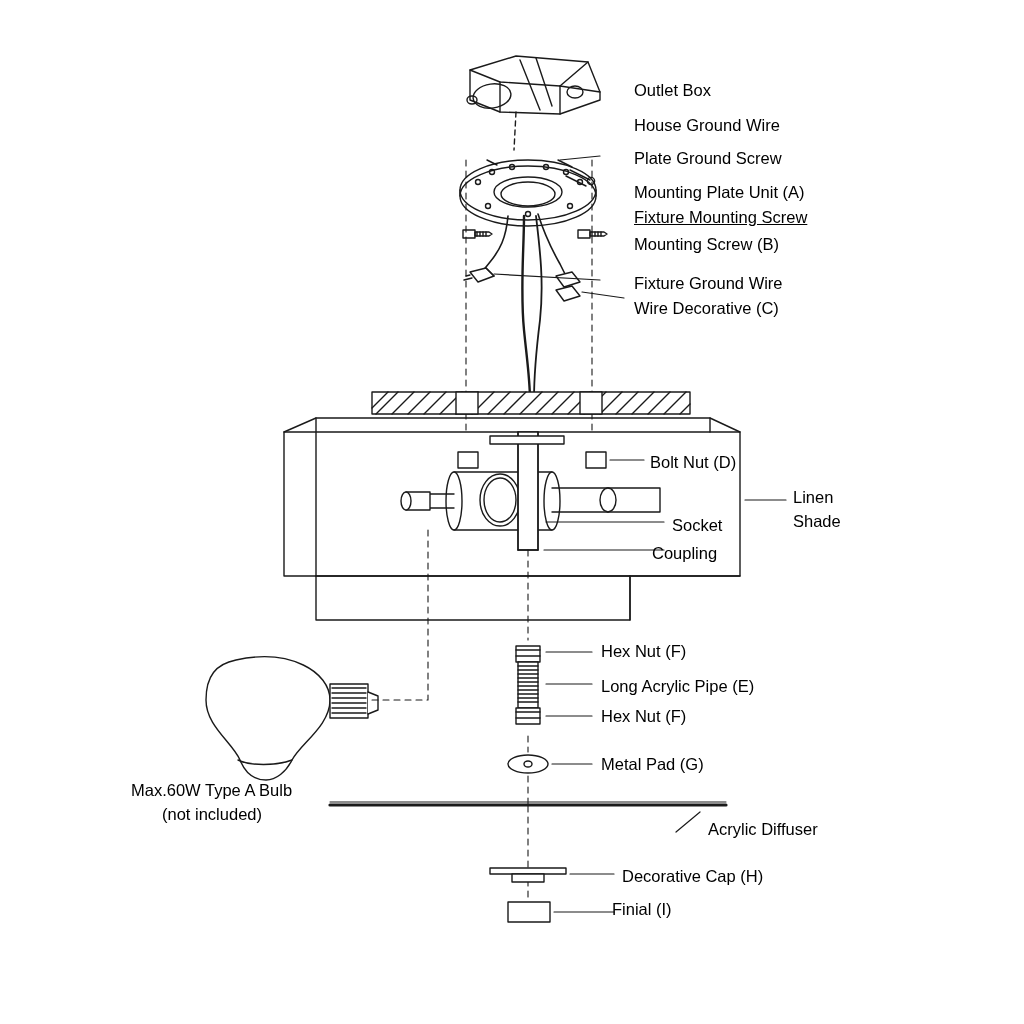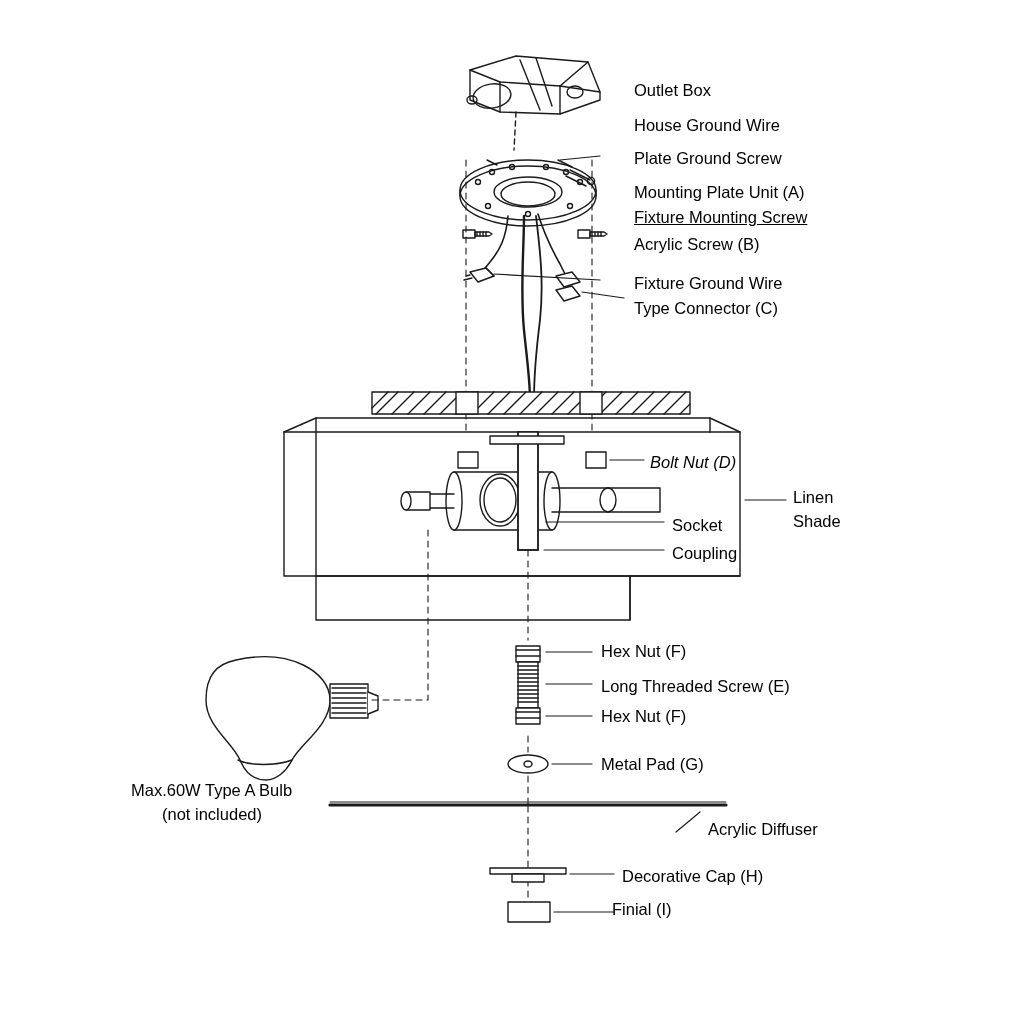--- a/index.html
+++ b/index.html
@@ -222,30 +222,30 @@
       </g>
 
     </g>
   </svg>
 
   <div class="lbl" style="left:634px; top:80px;">Outlet Box</div>
   <div class="lbl" style="left:634px; top:115px;">House Ground Wire</div>
   <div class="lbl" style="left:634px; top:148px;">Plate Ground Screw</div>
   <div class="lbl" style="left:634px; top:182px;">Mounting Plate Unit (A)</div>
   <div class="lbl" style="left:634px; top:207px;text-decoration:underline;">Fixture Mounting Screw</div>
-  <div class="lbl" style="left:634px; top:234px;">Acrylic Screw (B)</div>
+  <div class="lbl" style="left:634px; top:234px;">Mounting Screw (B)</div>
   <div class="lbl" style="left:634px; top:273px;">Fixture Ground Wire</div>
-  <div class="lbl" style="left:634px; top:298px;">Type Connector (C)</div>
-  <div class="lbl" style="left:650px; top:452px;font-style:italic;">Bolt Nut (D)</div>
+  <div class="lbl" style="left:634px; top:298px;">Wire Decorative (C)</div>
+  <div class="lbl" style="left:650px; top:452px;">Bolt Nut (D)</div>
   <div class="lbl" style="left:793px; top:487px;">Linen</div>
   <div class="lbl" style="left:793px; top:511px;">Shade</div>
   <div class="lbl" style="left:672px; top:515px;">Socket</div>
-  <div class="lbl" style="left:672px; top:543px;">Coupling</div>
+  <div class="lbl" style="left:652px; top:543px;">Coupling</div>
   <div class="lbl" style="left:601px; top:641px;">Hex Nut (F)</div>
-  <div class="lbl" style="left:601px; top:676px;">Long Threaded Screw (E)</div>
+  <div class="lbl" style="left:601px; top:676px;">Long Acrylic Pipe (E)</div>
   <div class="lbl" style="left:601px; top:706px;">Hex Nut (F)</div>
   <div class="lbl" style="left:601px; top:754px;">Metal Pad (G)</div>
   <div class="lbl" style="left:131px; top:780px;">Max.60W Type A Bulb</div>
   <div class="lbl" style="left:162px; top:804px;">(not included)</div>
   <div class="lbl" style="left:708px; top:819px;">Acrylic Diffuser</div>
   <div class="lbl" style="left:622px; top:866px;">Decorative Cap (H)</div>
   <div class="lbl" style="left:612px; top:899px;">Finial (I)</div>
 
 </div>
 

